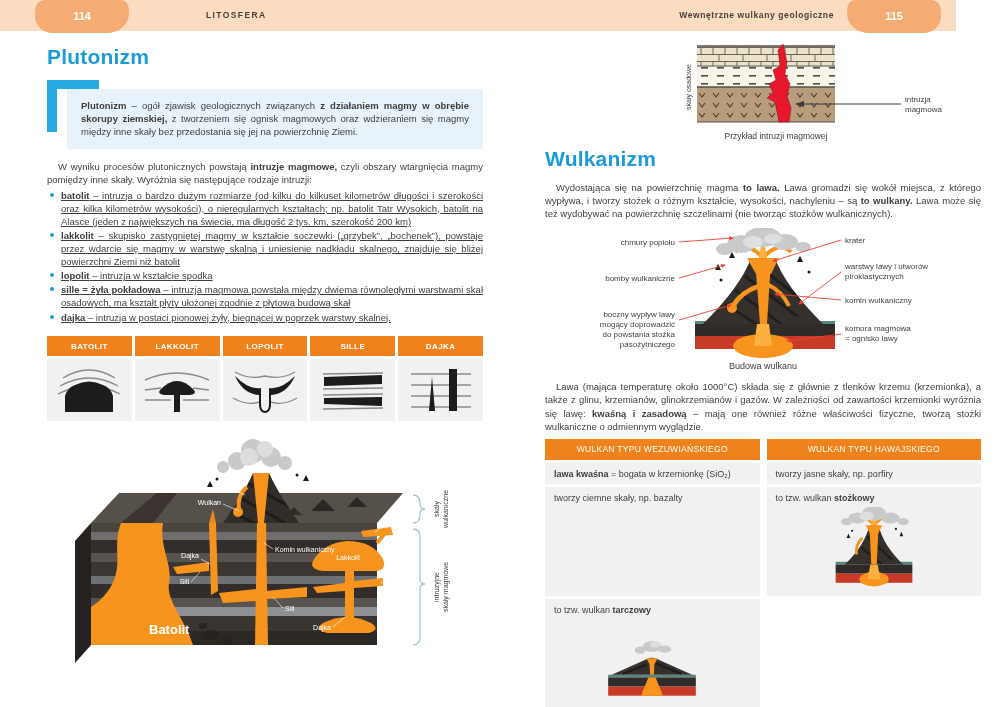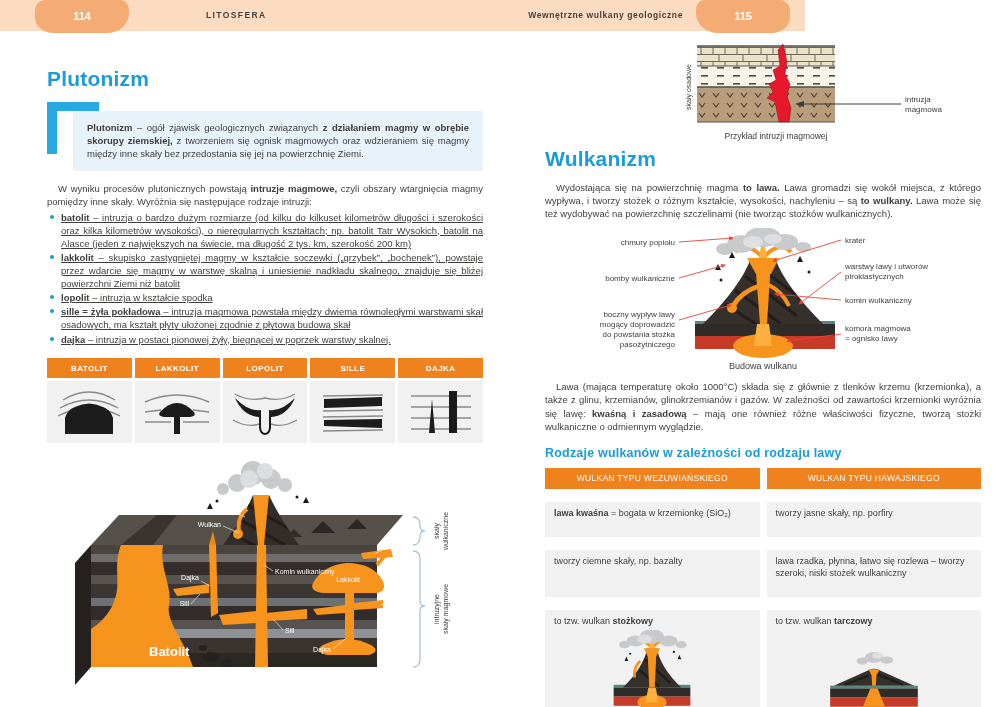--- a/index.html
+++ b/index.html
@@ -2,36 +2,36 @@
 <html><head>
 <meta charset="utf-8">
 <style>
   html,body{margin:0;padding:0;}
   body{
     width:1000px;height:707px;position:relative;overflow:hidden;
     background:#ffffff;color:#3f3e3d;
     font-family:"Liberation Sans", sans-serif;font-size:9.5px;line-height:1.38;
   }
   
-  .hdr{position:absolute;top:0;left:0;width:805px;height:31px;background:#fbdcc0;}
+  .hdr{position:absolute;top:0;left:0;width:956px;height:31px;background:#fbdcc0;}
   .hdr-blob{position:absolute;top:0;width:94px;height:33px;background:#f4ab74;
     display:flex;align-items:center;justify-content:center;
     color:#fff;font-weight:bold;font-size:11px;}
   .hdr-blob.l{left:35px;border-radius:10px 8px 22px 18px / 10px 10px 20px 16px;}
   .hdr-blob.r{right:15px;border-radius:8px 10px 18px 22px / 10px 10px 16px 20px;}
   .hdr-title{position:absolute;top:10px;font-weight:bold;font-size:8.5px;letter-spacing:1.4px;color:#453f3c;margin-left:46px;}
   .hdr-title.l{left:160px;}
   .hdr-title.r{right:122px;letter-spacing:.6px;}
   
   .page{position:absolute;}
-  .pl{left:47px;top:68px;width:436px;}
+  .pl{left:47px;top:46px;width:436px;}
   .pr{left:545px;top:40px;width:436px;}
   h1.sec{margin:0;color:#1b9cd9;font-size:21px;line-height:1.05;font-weight:bold;letter-spacing:.2px;}
   
-  .defwrap{position:relative;padding:9px 0 0 26px;margin-top:12px;}
+  .defwrap{position:relative;padding:9px 0 0 20px;margin-top:12px;}
   .defwrap::before{content:"";position:absolute;left:0;top:0;width:10px;height:52px;background:#29a9e1;}
   .defwrap::after{content:"";position:absolute;left:0;top:0;width:52px;height:9px;background:#29a9e1;}
   .defbox{background:#e7f2fa;padding:10px 14px 11px 14px;text-align:justify;}
   .para{margin:11px 0 0 0;text-indent:11px;text-align:justify;}
   
   .bullets{margin-top:2px;text-decoration:underline;}
   .bullet{display:flex;margin-top:1px;}
   .dot{flex:none;width:4px;height:4px;border-radius:50%;background:#1b9cd9;margin:4px 7px 0 3px;}
   .btext{flex:1;text-align:justify;}
   
@@ -40,21 +40,21 @@
     text-align:center;padding:5px 0 4px 0;}
   .itcell{background:#f1f1f2;height:62px;display:flex;align-items:center;justify-content:center;}
   
   .figtop{margin-left:138px;display:block;}
   .volcfig{display:block;margin-top:8px;}
   .subhead{margin:12px 0 0 0;color:#1b9cd9;font-size:12.5px;font-weight:bold;letter-spacing:.2px;}
   
   .ltable{display:grid;grid-template-columns:1fr 1fr;gap:3px 7px;margin-top:6px;}
   .lhead{background:#f0821e;color:#fff;font-weight:normal;font-size:8.5px;letter-spacing:.3px;
     text-align:center;padding:5px 0 4px 0;}
-  .lrow{background:#f1f1f2;padding:5px 9px 18px 9px;font-size:9px;line-height:1.35;margin-top:10px;}
+  .lrow{background:#f1f1f2;padding:5px 9px 4px 9px;font-size:9px;line-height:1.35;}
   .ltall{height:100px;}
   .lvimg{display:flex;justify-content:center;margin-top:3px;}
   b{font-weight:bold;}
   svg text{font-family:"Liberation Sans", sans-serif;}
 </style>
 </head>
 <body>
 
 <div class="hdr">
   <div class="hdr-blob l">
@@ -376,32 +376,30 @@
       <text x="300" y="51">piroklastycznych</text>
       <text x="300" y="75">komin wulkaniczny</text>
       <text x="300" y="103">komora magmowa</text>
       <text x="300" y="113">= ognisko lawy</text>
     </g>
     <text x="218" y="141" text-anchor="middle" font-size="9" fill="#3c3c3b">Budowa wulkanu</text>
   </svg>
 
   <p class="para" style="margin-top:6px"><span>Lawa (mająca temperaturę około 1000°C) składa się z głównie z tlenków krzemu (krzemionka), a także z glinu, krzemianów, glinokrzemianów i gazów. W zależności od zawartości krzemionki wyróżnia się lawę: </span><b>kwaśną i zasadową</b><span> – mają one również różne właściwości fizyczne, tworzą stożki wulkaniczne o odmiennym wyglądzie.</span></p>
 
-  <div class="subhead">Rodzaje wulkanów w zależności od rodzaju lawy</div>
 
   <div class="ltable">
     <div class="lhead">WULKAN TYPU WEZUWIAŃSKIEGO</div>
     <div class="lhead">WULKAN TYPU HAWAJSKIEGO</div>
 
     <div class="lrow"><b>lawa kwaśna</b><span> = bogata w krzemionkę (SiO₂)</span></div>
 
     <div class="lrow"><span>tworzy jasne skały, np. porfiry</span></div>
     <div class="lrow"><span>tworzy ciemne skały, np. bazalty</span></div>
 
-    <div class="lrow"><span>lawa rzadka, płynna, łatwo się rozlewa – tworzy szeroki, niski stożek wulkaniczny</span></div>
 
     <div class="lrow ltall">
       <div><span>to tzw. wulkan </span><b>stożkowy</b></div>
       <div class="lvimg">
         <svg width="110" height="84" viewBox="0 0 120 92">
           <rect x="18" y="60" width="84" height="3" fill="#57887b"></rect>
           <rect x="18" y="63" width="84" height="10" fill="#2f2b29"></rect>
           <rect x="18" y="73" width="84" height="10" fill="#c73a28"></rect>
           <ellipse cx="60" cy="79" rx="16" ry="8" fill="#f7941e"></ellipse>
           <polygon points="56,63 64,63 67,79 53,79" fill="#fbb040"></polygon>

